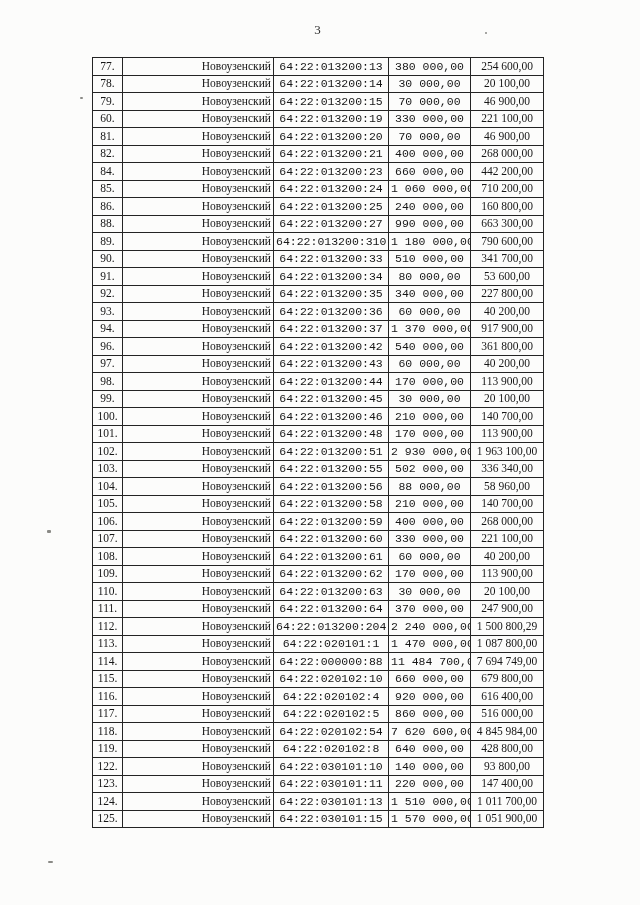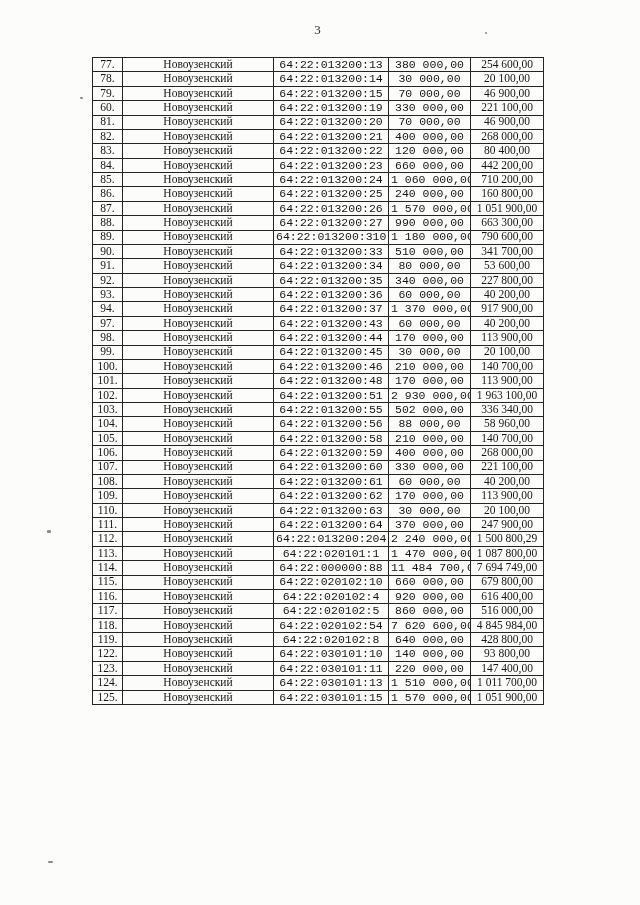--- a/index.html
+++ b/index.html
@@ -27,36 +27,36 @@
     width: 451px;
     text-align: center;
     font-size: 13px;
     color: #2a2a2a;
   }
   table.doc-table {
     position: absolute;
     top: 57px;
     left: 92px;
     width: 451px;
-    height: 648px;
+    height: 771px;
     border-collapse: collapse;
     table-layout: fixed;
     border: 1px solid #1a1a1a;
   }
   table.doc-table td {
     border: 1px solid #242424;
     font-size: 11.5px;
     line-height: 1;
     padding: 0 2px;
     white-space: nowrap;
     overflow: hidden;
     color: #161616;
   }
   td.c0 { text-align: center; padding-right: 1px; }
-  td.c1 { text-align: center; padding-left: 4px; }
+  td.c1 { text-align: right; padding-left: 4px; }
   td.c2 { text-align: center; font-family: Liberation Mono, monospace; }
   td.c3 { text-align: center; font-family: Liberation Mono, monospace; }
   td.c4 { text-align: center; }
   .speck {
     position: absolute;
     background: #8a8a86;
     border-radius: 1px;
   }
 </style>
 </head>
@@ -111,27 +111,20 @@
           <td class="c4">46 900,00</td>
         </tr>
         <tr>
           <td class="c0">82.</td>
           <td class="c1">Новоузенский</td>
           <td class="c2">64:22:013200:21</td>
           <td class="c3">400 000,00</td>
           <td class="c4">268 000,00</td>
         </tr>
         <tr>
-          <td class="c0">83.</td>
-          <td class="c1">Новоузенский</td>
-          <td class="c2">64:22:013200:22</td>
-          <td class="c3">120 000,00</td>
-          <td class="c4">80 400,00</td>
-        </tr>
-        <tr>
           <td class="c0">84.</td>
           <td class="c1">Новоузенский</td>
           <td class="c2">64:22:013200:23</td>
           <td class="c3">660 000,00</td>
           <td class="c4">442 200,00</td>
         </tr>
         <tr>
           <td class="c0">85.</td>
           <td class="c1">Новоузенский</td>
           <td class="c2">64:22:013200:24</td>
@@ -139,27 +132,20 @@
           <td class="c4">710 200,00</td>
         </tr>
         <tr>
           <td class="c0">86.</td>
           <td class="c1">Новоузенский</td>
           <td class="c2">64:22:013200:25</td>
           <td class="c3">240 000,00</td>
           <td class="c4">160 800,00</td>
         </tr>
         <tr>
-          <td class="c0">87.</td>
-          <td class="c1">Новоузенский</td>
-          <td class="c2">64:22:013200:26</td>
-          <td class="c3">1 570 000,00</td>
-          <td class="c4">1 051 900,00</td>
-        </tr>
-        <tr>
           <td class="c0">88.</td>
           <td class="c1">Новоузенский</td>
           <td class="c2">64:22:013200:27</td>
           <td class="c3">990 000,00</td>
           <td class="c4">663 300,00</td>
         </tr>
         <tr>
           <td class="c0">89.</td>
           <td class="c1">Новоузенский</td>
           <td class="c2">64:22:013200:310</td>
@@ -193,20 +179,27 @@
           <td class="c2">64:22:013200:36</td>
           <td class="c3">60 000,00</td>
           <td class="c4">40 200,00</td>
         </tr>
         <tr>
           <td class="c0">94.</td>
           <td class="c1">Новоузенский</td>
           <td class="c2">64:22:013200:37</td>
           <td class="c3">1 370 000,00</td>
           <td class="c4">917 900,00</td>
+        </tr>
+        <tr>
+          <td class="c0">96.</td>
+          <td class="c1">Новоузенский</td>
+          <td class="c2">64:22:013200:42</td>
+          <td class="c3">540 000,00</td>
+          <td class="c4">361 800,00</td>
         </tr>
         <tr>
           <td class="c0">97.</td>
           <td class="c1">Новоузенский</td>
           <td class="c2">64:22:013200:43</td>
           <td class="c3">60 000,00</td>
           <td class="c4">40 200,00</td>
         </tr>
         <tr>
           <td class="c0">98.</td>

